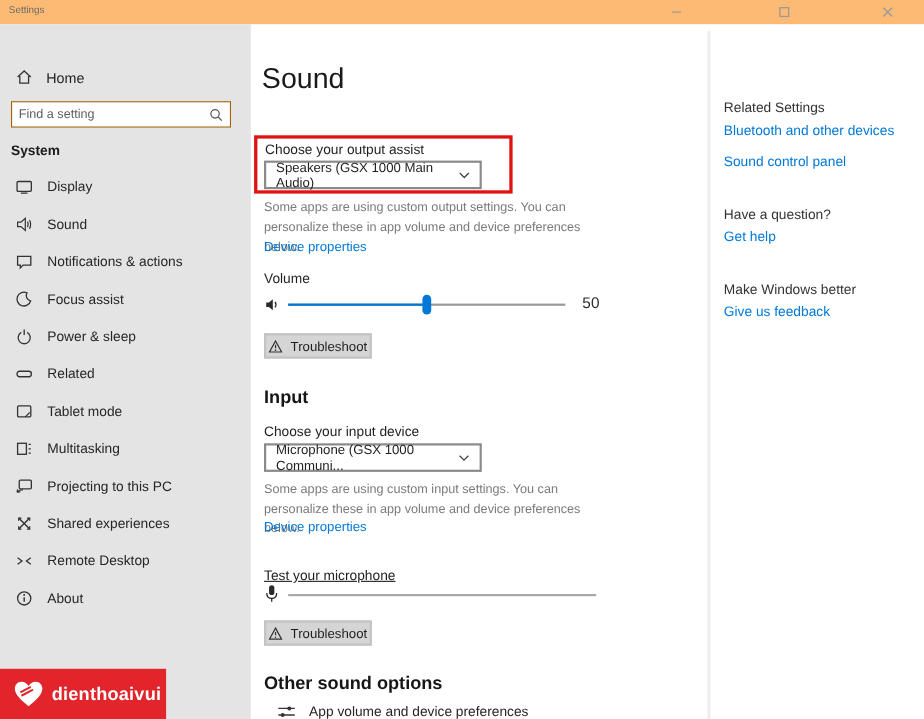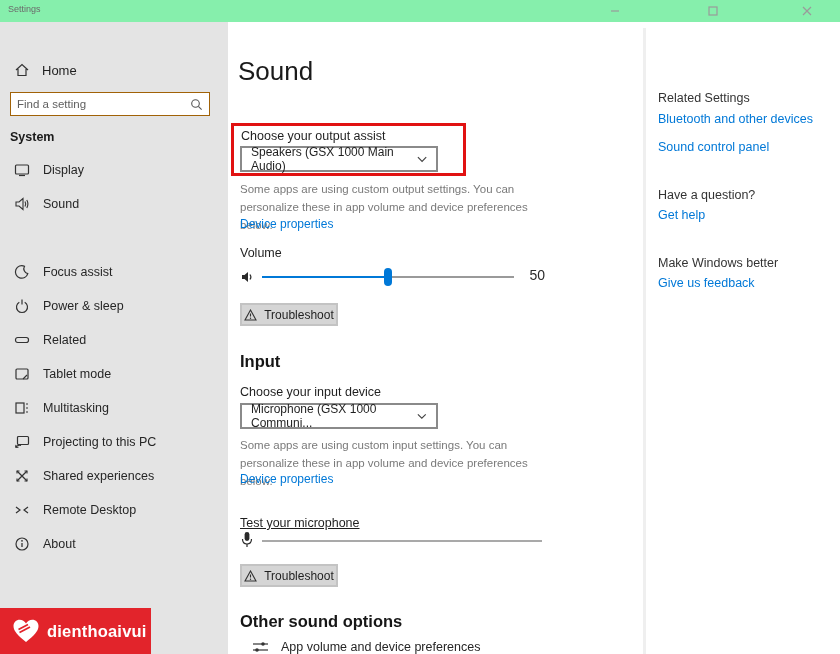--- a/index.html
+++ b/index.html
@@ -1,21 +1,21 @@
 <!DOCTYPE html>
 <html><head>
 <meta charset="utf-8">
 <style>
   * { margin:0; padding:0; box-sizing:border-box; }
   html,body { width:840px; height:654px; }
   body { font-family:"Liberation Sans", sans-serif; background:#fff; }
   #window { position:relative; width:840px; height:654px; background:#fff; overflow:hidden; }
 
   
-  .titlebar { position:absolute; top:0; left:0; width:840px; height:22px; background:#86efac; }
+  .titlebar { position:absolute; top:0; left:0; width:840px; height:22px; background:#fdba74; }
   .titlebar-title { position:absolute; left:8px; top:4px; font-size:9px; color:#6b6b6b; }
   .win-btn { position:absolute; top:0; width:34px; height:22px; display:flex; align-items:center; justify-content:center; color:#9a9a9a; cursor:default; }
   .win-btn svg { display:block; }
 
   
   .sidebar { position:absolute; top:22px; left:0; width:228px; height:632px; background:#e4e4e4; }
   .home-row { position:absolute; top:40px; left:14px; display:flex; align-items:center; gap:12px; color:#1f1f1f; font-size:13px; }
   .searchbox { position:absolute; top:70px; left:10px; width:200px; height:24px; background:#fff; border:1px solid #a16207; display:flex; align-items:center; }
   .searchbox input { flex:1; border:none; outline:none; background:transparent; font-family:"Liberation Sans",sans-serif; font-size:11.5px; color:#444; padding:0 6px; }
   .searchbox input::placeholder { color:#5f5f5f; }
@@ -122,20 +122,26 @@
       <span>Display</span>
     </div>
     <div class="side-item" style="top:167px">
       <svg width="16" height="16" viewBox="0 0 16 16">
           <path d="M2 6 H5 L9 2.5 V13.5 L5 10 H2 Z" fill="none" stroke="#333" stroke-width="1.1"></path>
           <path d="M11 5.5 Q12.5 8 11 10.5" fill="none" stroke="#333" stroke-width="1.1"></path>
           <path d="M12.8 4 Q15 8 12.8 12" fill="none" stroke="#333" stroke-width="1.1"></path>
         </svg>
       <span>Sound</span>
     </div>
+    <div class="side-item" style="top:201px">
+      <svg width="16" height="16" viewBox="0 0 16 16">
+          <path d="M2 3 H14 V11 H7 L4.5 13.5 V11 H2 Z" fill="none" stroke="#333" stroke-width="1.2"></path>
+        </svg>
+      <span>Notifications &amp; actions</span>
+    </div>
     <div class="side-item" style="top:235px">
       <svg width="16" height="16" viewBox="0 0 16 16">
           <path d="M10.5 2.2 A6.3 6.3 0 1 0 13.8 9.6 A5 5 0 0 1 10.5 2.2 Z" fill="none" stroke="#333" stroke-width="1.2"></path>
         </svg>
       <span>Focus assist</span>
     </div>
     <div class="side-item" style="top:269px">
       <svg width="16" height="16" viewBox="0 0 16 16">
           <path d="M5.3 4.2 A5.5 5.5 0 1 0 10.7 4.2" fill="none" stroke="#333" stroke-width="1.2"></path>
           <line x1="8" y1="1.5" x2="8" y2="6.5" stroke="#333" stroke-width="1.2"></line>

